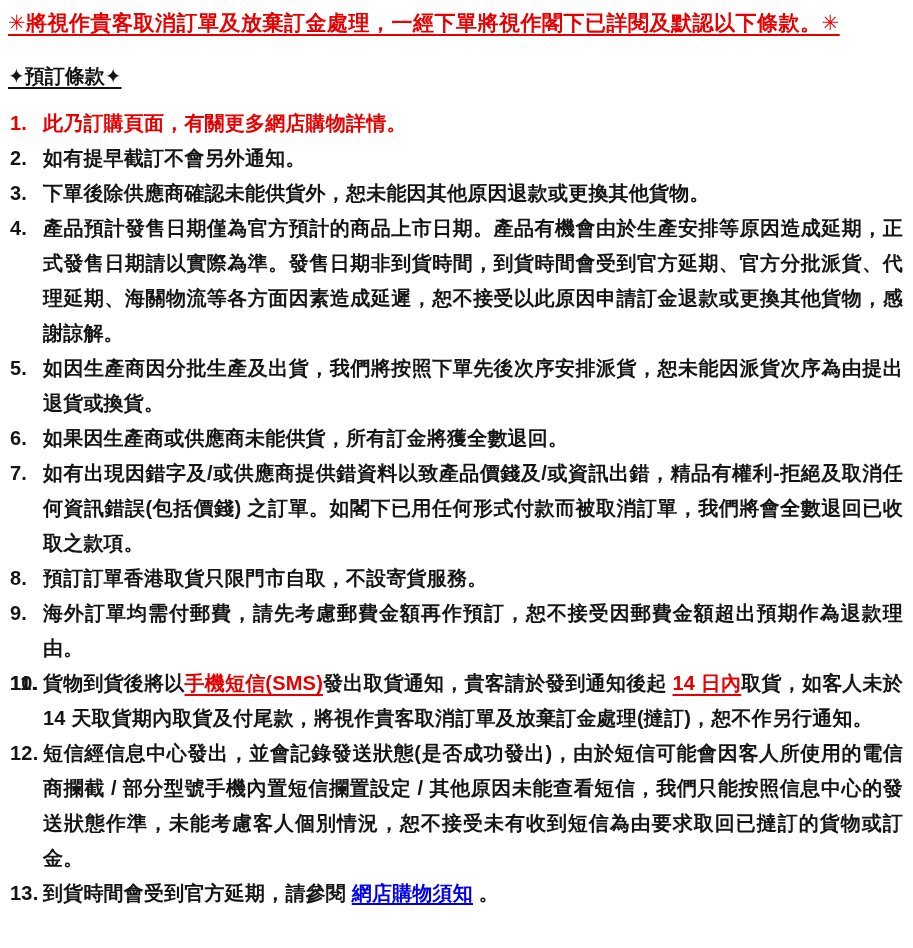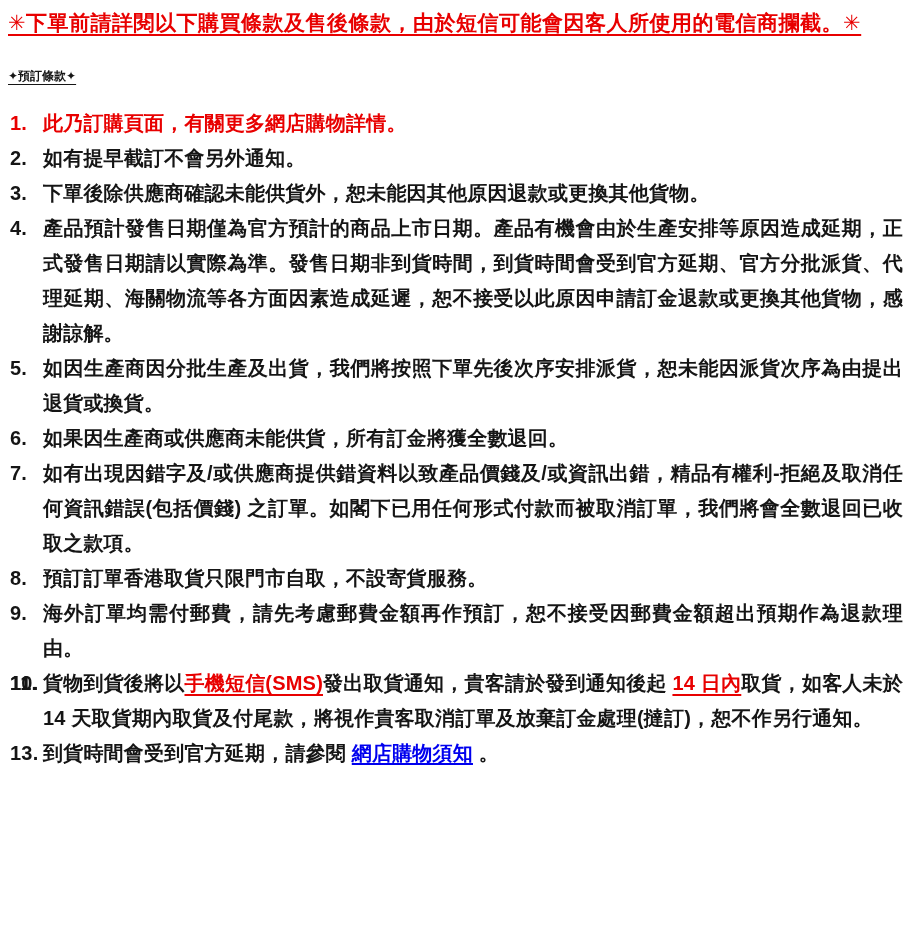--- a/index.html
+++ b/index.html
@@ -22,21 +22,21 @@
   .title{
     color:var(--red);
     font-size:21px;
     line-height:30px;
     text-decoration:underline;
     text-underline-offset:4px;
     letter-spacing:0.5px;
   }
   .heading{
     margin-top:24px;
-    font-size:12px;
+    font-size:20px;
     line-height:28px;
     text-decoration:underline;
     text-underline-offset:4px;
     display:inline-block;
   }
   .terms{
     margin-top:16px;
   }
   .term-item{
     position:relative;
@@ -60,32 +60,33 @@
   a.blue-link{
     color:var(--blue);
     text-decoration:underline;
     text-underline-offset:3px;
     cursor:pointer;
   }
 </style>
 </head>
 <body>
 
-<div class="title">✳下單前請詳閱以下購買條款及售後條款，由於短信可能會因客人所使用的電信商攔截。✳</div>
+<div class="title">✳將視作貴客取消訂單及放棄訂金處理，一經下單將視作閣下已詳閱及默認以下條款。✳</div>
 
 <div>
   <span class="heading">✦預訂條款✦</span>
 </div>
 
 <div class="terms">
     <div class="term-item red"><span class="num">1.</span><span>此乃訂購頁面，有關更多網店購物詳情。</span></div>
     <div class="term-item"><span class="num">2.</span><span>如有提早截訂不會另外通知。</span></div>
     <div class="term-item"><span class="num">3.</span><span>下單後除供應商確認未能供貨外，恕未能因其他原因退款或更換其他貨物。</span></div>
     <div class="term-item"><span class="num">4.</span><span>產品預計發售日期僅為官方預計的商品上市日期。產品有機會由於生產安排等原因造成延期，正式發售日期請以實際為準。發售日期非到貨時間，到貨時間會受到官方延期、官方分批派貨、代理延期、海關物流等各方面因素造成延遲，恕不接受以此原因申請訂金退款或更換其他貨物，感謝諒解。</span></div>
     <div class="term-item"><span class="num">5.</span><span>如因生產商因分批生產及出貨，我們將按照下單先後次序安排派貨，恕未能因派貨次序為由提出退貨或換貨。</span></div>
     <div class="term-item"><span class="num">6.</span><span>如果因生產商或供應商未能供貨，所有訂金將獲全數退回。</span></div>
     <div class="term-item"><span class="num">7.</span><span>如有出現因錯字及/或供應商提供錯資料以致產品價錢及/或資訊出錯，精品有權利-拒絕及取消任何資訊錯誤(包括價錢) 之訂單。如閣下已用任何形式付款而被取消訂單，我們將會全數退回已收取之款項。</span></div>
     <div class="term-item"><span class="num">8.</span><span>預訂訂單香港取貨只限門市自取，不設寄貨服務。</span></div>
     <div class="term-item"><span class="num">9.</span><span>海外訂單均需付郵費，請先考慮郵費金額再作預訂，恕不接受因郵費金額超出預期作為退款理由。</span></div>
     <div class="term-item"><span class="num">10.</span></div>
     <div class="term-item"><span class="num">11.</span><span>貨物到貨後將以</span><span class="red-em">手機短信(SMS)</span><span>發出取貨通知，貴客請於發到通知後起 </span><span class="red-em">14 日內</span><span>取貨，如客人未於 14 天取貨期內取貨及付尾款，將視作貴客取消訂單及放棄訂金處理(撻訂)，恕不作另行通知。</span></div>
+    <div class="term-item"><span class="num">12.</span><span>短信經信息中心發出，並會記錄發送狀態(是否成功發出)，由於短信可能會因客人所使用的電信商攔截 / 部分型號手機內置短信攔置設定 / 其他原因未能查看短信，我們只能按照信息中心的發送狀態作準，未能考慮客人個別情況，恕不接受未有收到短信為由要求取回已撻訂的貨物或訂金。</span></div>
     <div class="term-item"><span class="num">13.</span><span>到貨時間會受到官方延期，請參閱 </span><a class="blue-link" href="#">網店購物須知</a><span> 。</span></div>
   </div>
 
 </body></html>

